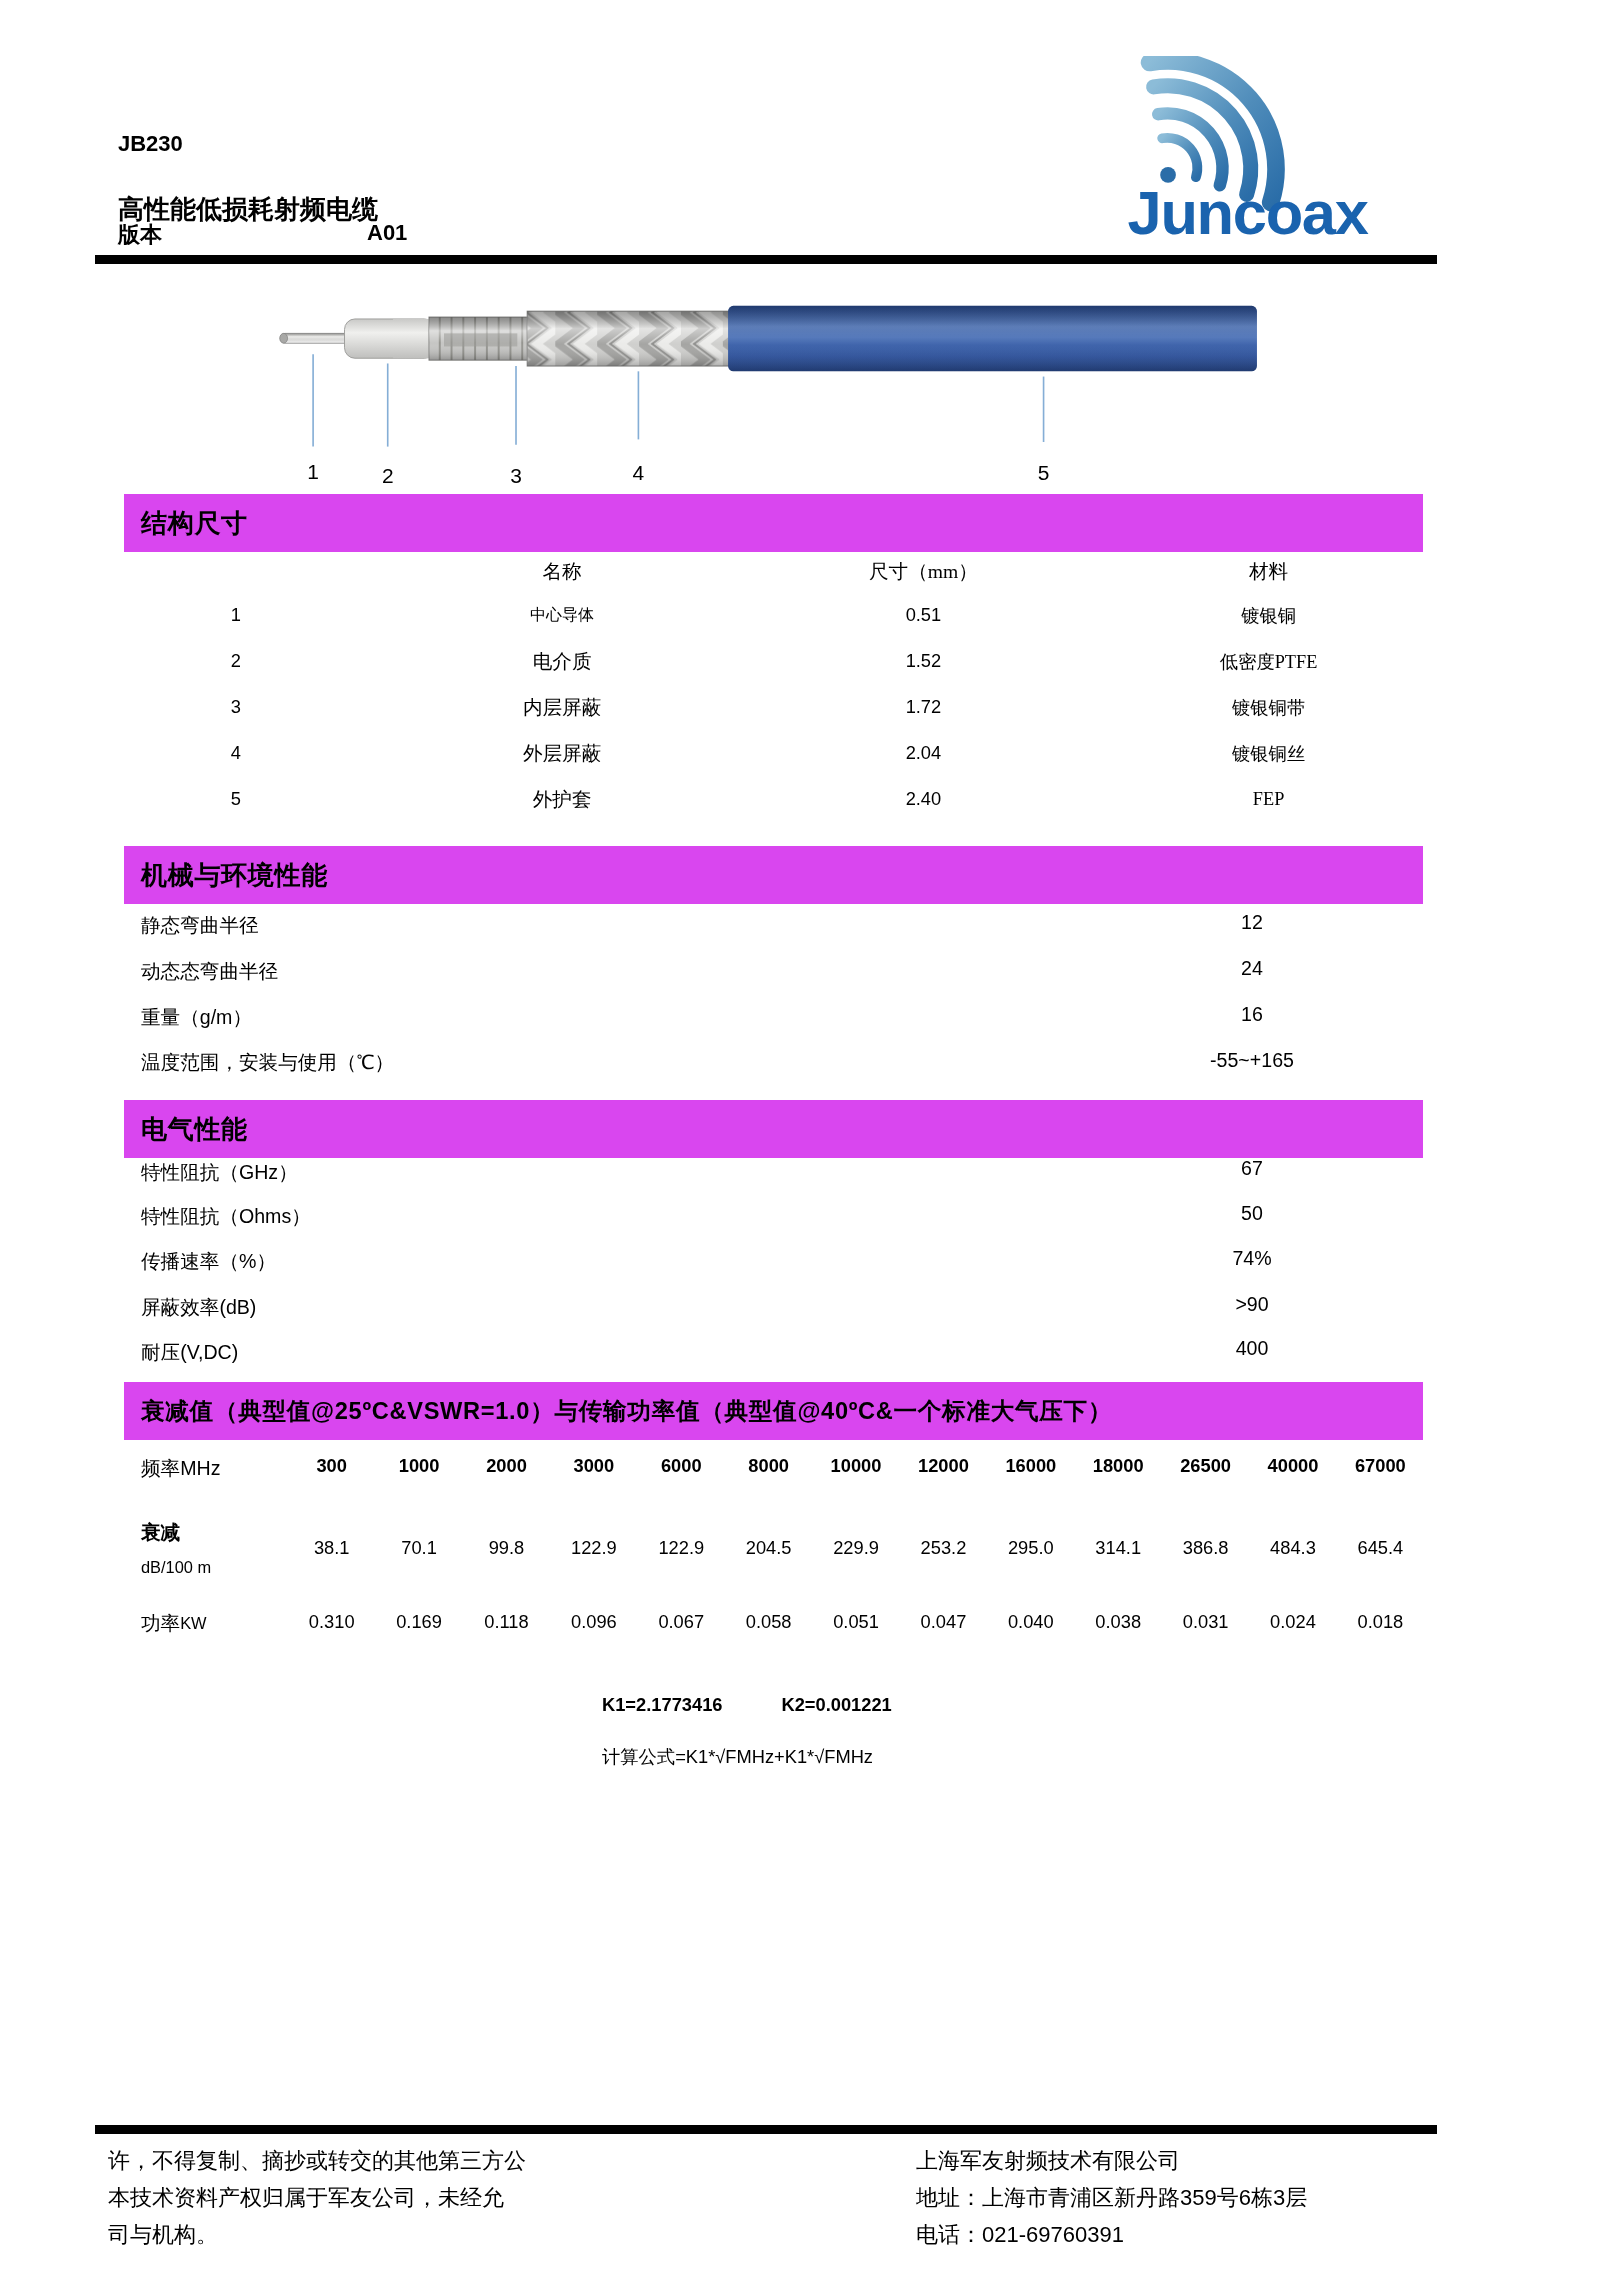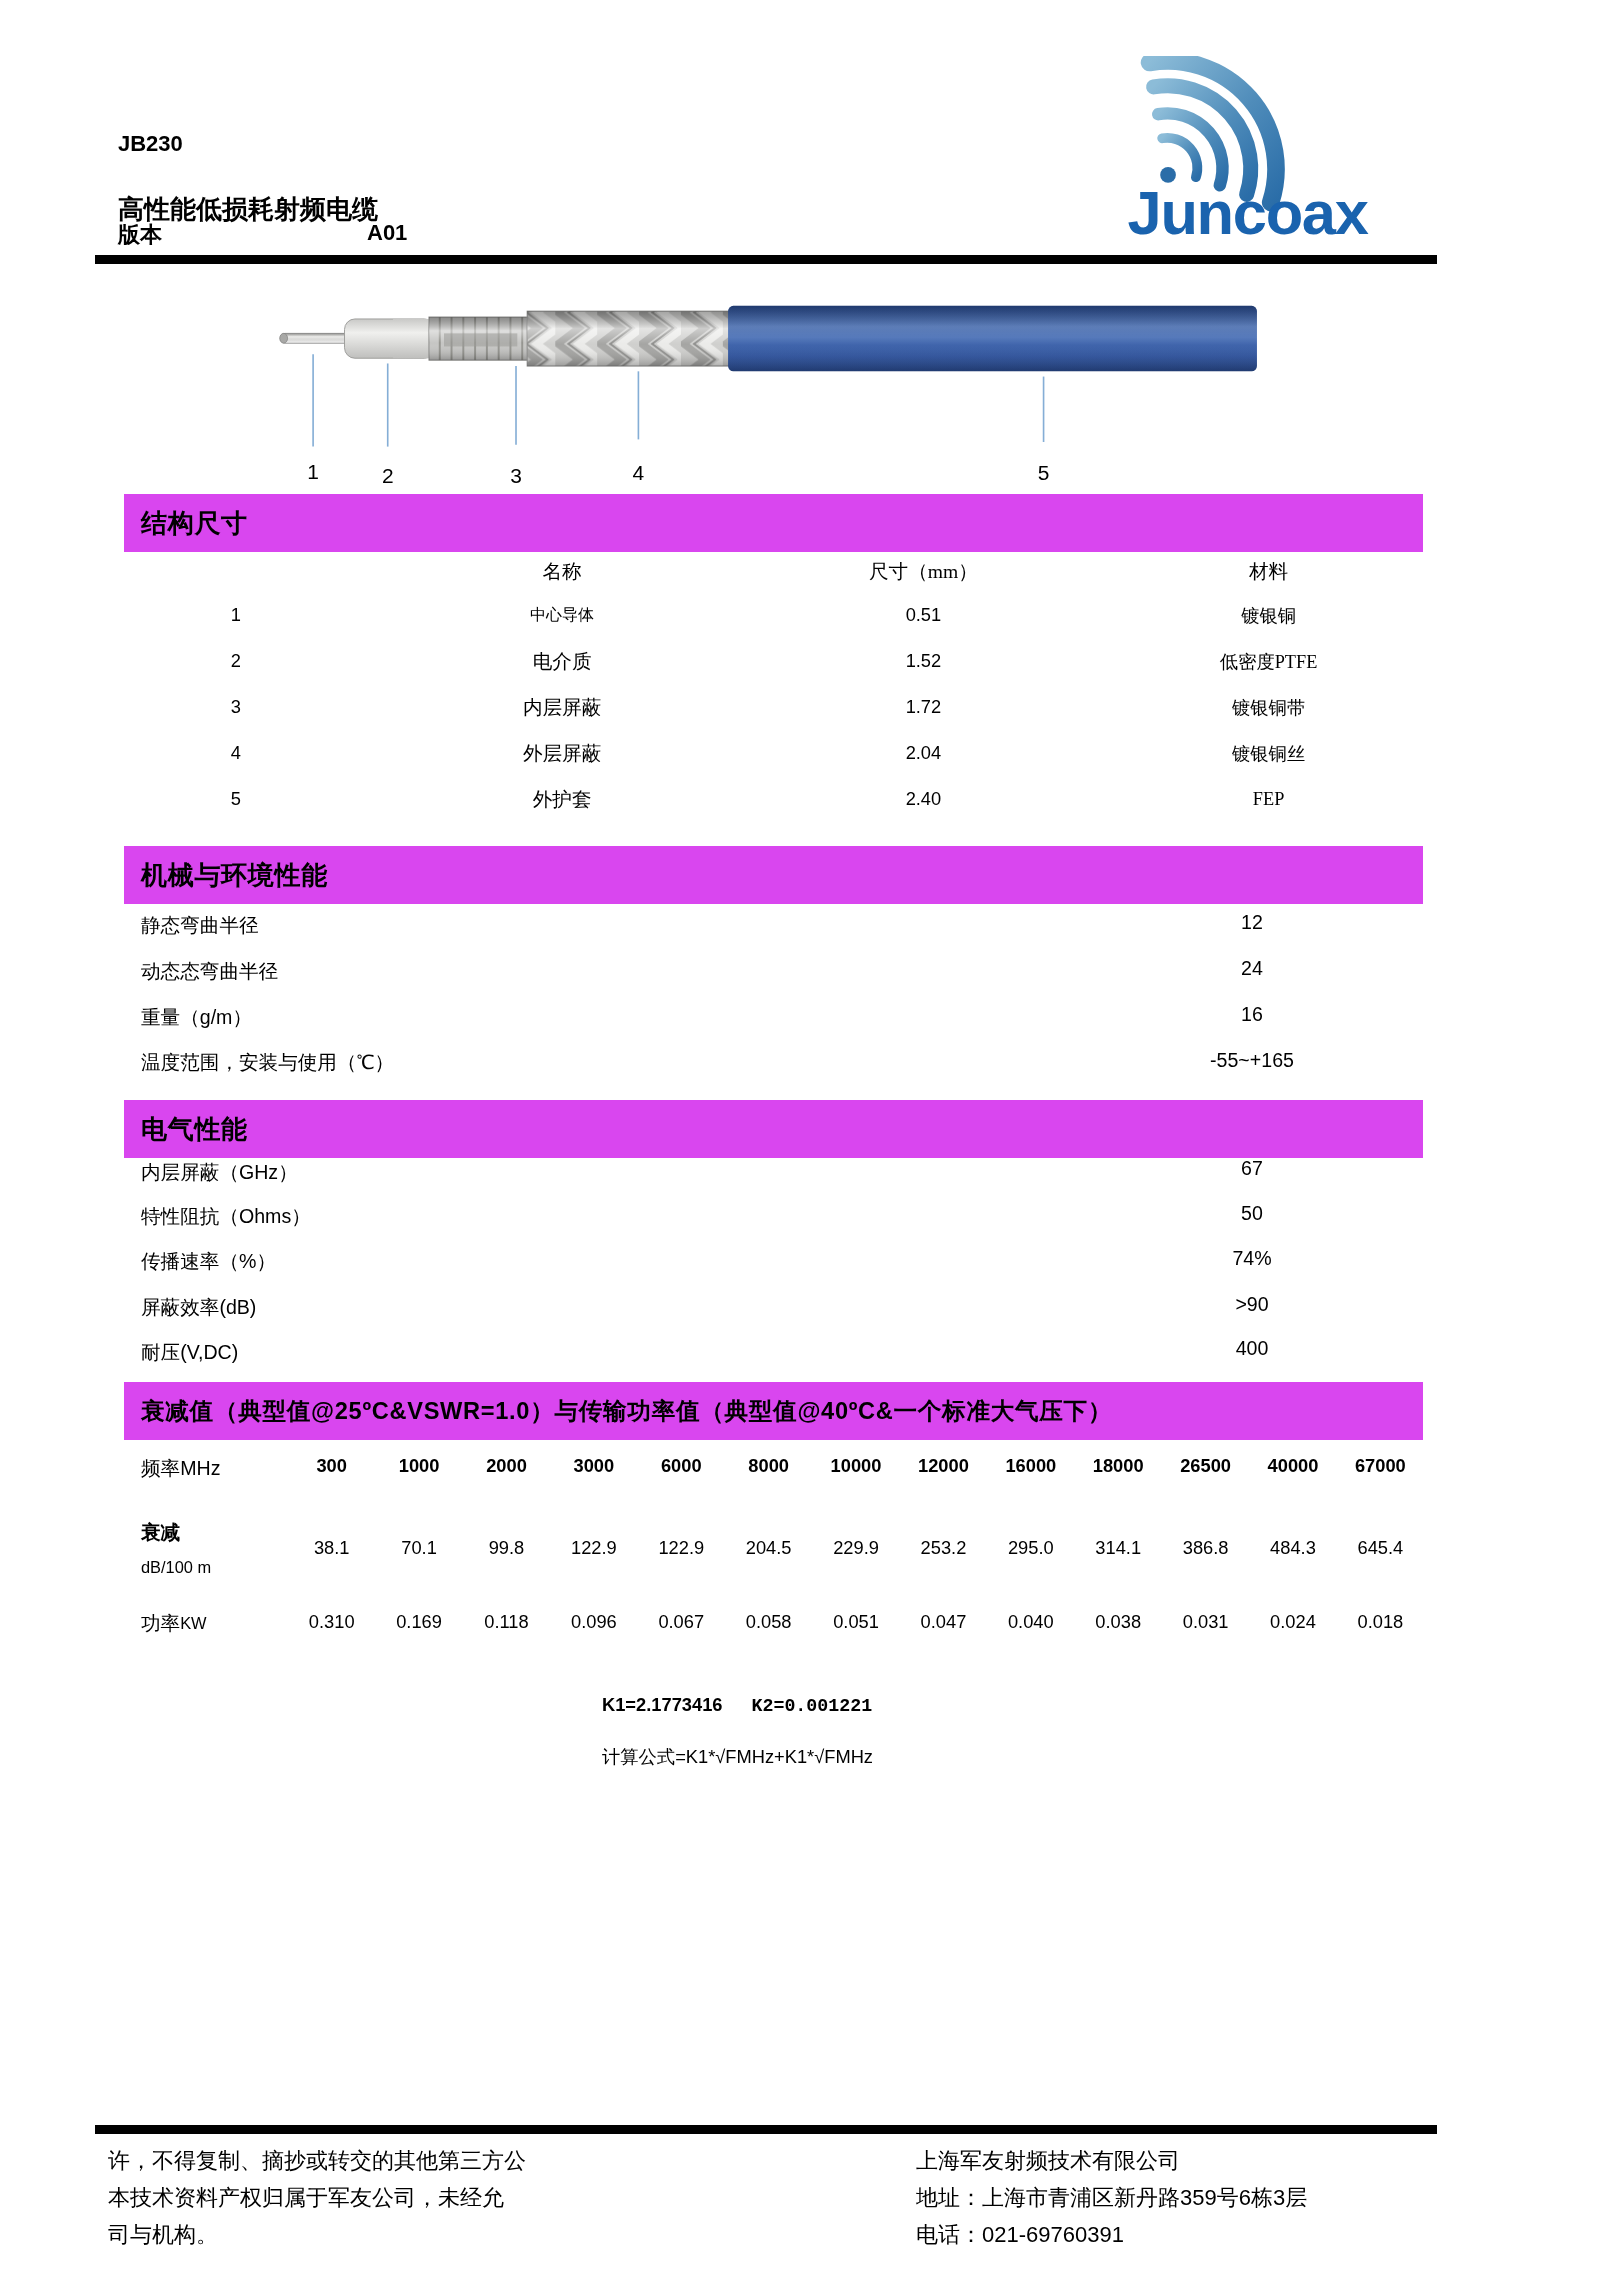--- a/index.html
+++ b/index.html
@@ -23,21 +23,21 @@
   .kv-label{position:absolute;left:141px;height:46px;display:flex;align-items:center;font-size:19.6px;}
   .kv-value{position:absolute;left:1080px;width:344px;height:46px;display:flex;align-items:center;
             justify-content:center;font-size:19.6px;}
   
   .at-cells{position:absolute;left:288px;width:1136px;height:46px;display:flex;align-items:center;}
   .at-cells span{flex:1;text-align:center;font-size:18.3px;}
   .at-cells.bold span{font-weight:bold;}
   .at-label{position:absolute;left:141px;height:46px;display:flex;align-items:center;font-size:19.6px;}
   .unit{font-size:16.4px;}
   .kline{position:absolute;left:602px;font-size:18.3px;font-weight:bold;}
-  .kline .k2{margin-left:29px;font-family:Liberation Mono, monospace;}
+  .kline .k2{margin-left:59px;}
   .formula{position:absolute;left:602px;font-size:18.3px;}
   .rule{position:absolute;left:95px;width:1342px;background:#000;}
   .footer-block{position:absolute;top:2142px;font-size:22px;line-height:37px;}
 </style>
 </head>
 <body>
 
 <div class="page">
 
   <div class="abs b" style="left:118px;top:131px;font-size:22px;">JB230</div>
@@ -208,21 +208,21 @@
   <div>
     <div class="kv-label" style="top:1039px;">温度范围，安装与使用（℃）</div>
     <div class="kv-value" style="top:1037px;">-55~+165</div>
   </div>
 
   <div class="band" style="top:1100px;">
     <span class="band-title">电气性能</span>
   </div>
 
   <div>
-    <div class="kv-label" style="top:1149px;">内层屏蔽（GHz）</div>
+    <div class="kv-label" style="top:1149px;">特性阻抗（GHz）</div>
     <div class="kv-value" style="top:1145px;">67</div>
   </div>
   <div>
     <div class="kv-label" style="top:1193px;">特性阻抗（Ohms）</div>
     <div class="kv-value" style="top:1190px;">50</div>
   </div>
   <div>
     <div class="kv-label" style="top:1238px;">传播速率（%）</div>
     <div class="kv-value" style="top:1235px;">74%</div>
   </div>

